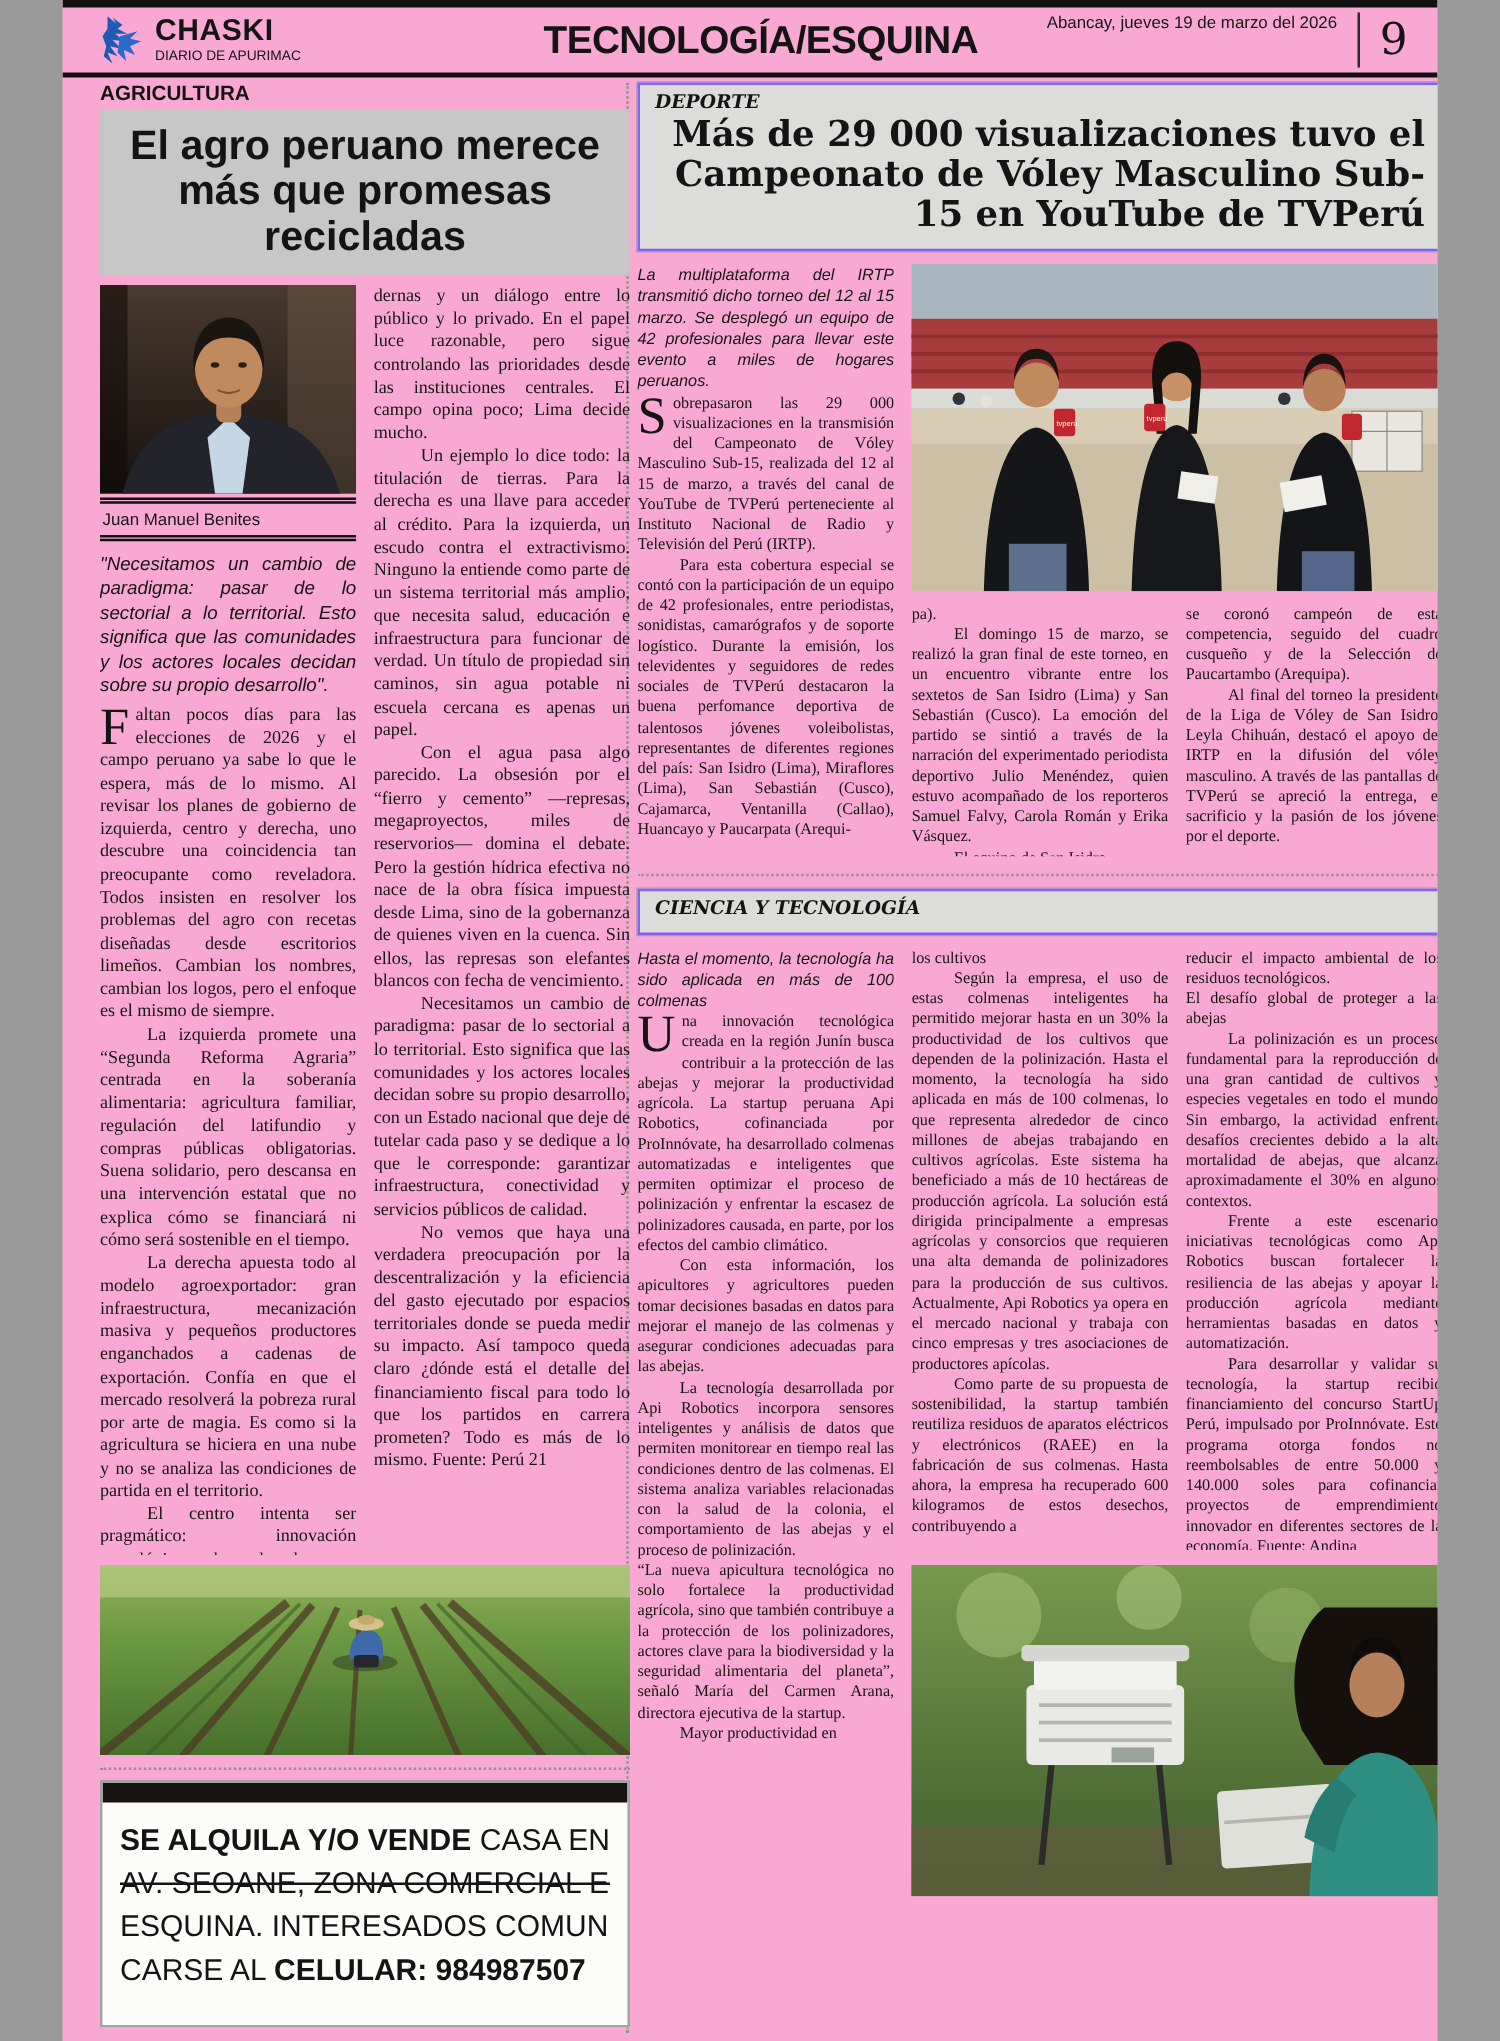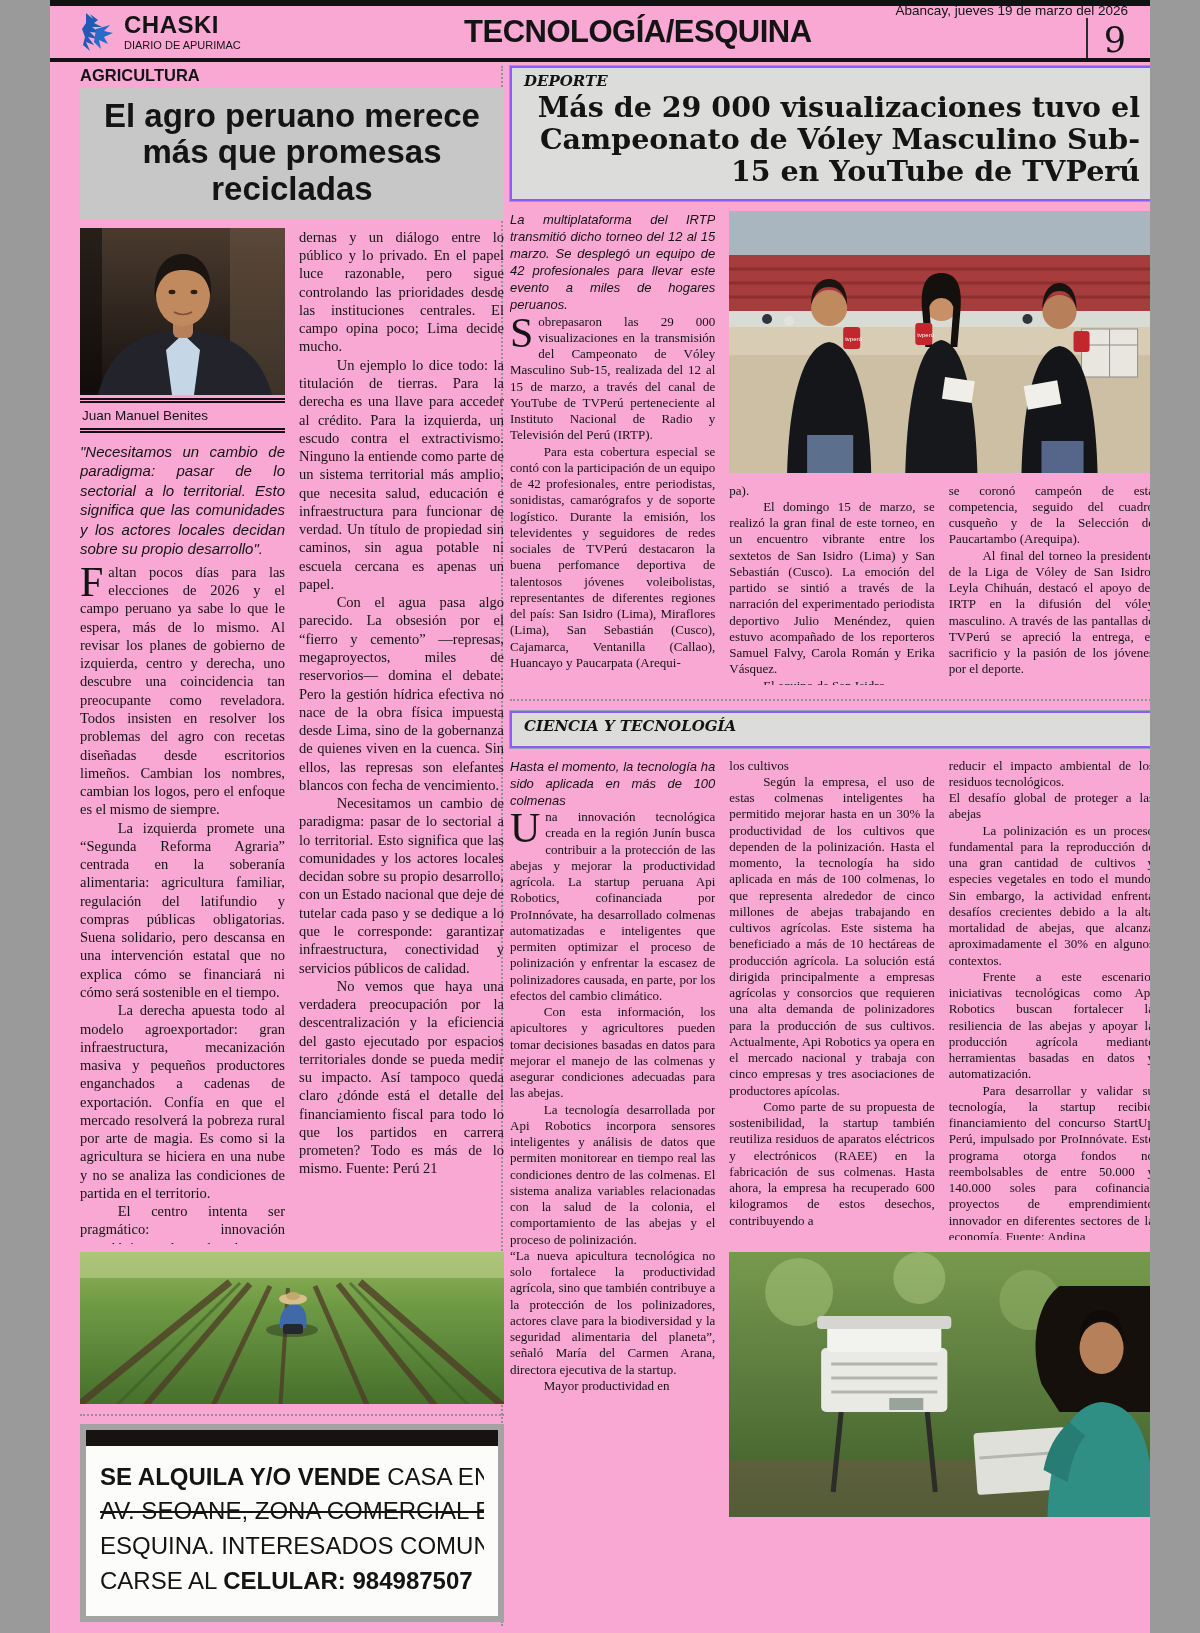--- a/index.html
+++ b/index.html
@@ -10,21 +10,21 @@
   
   .top-bar{position:absolute;top:0;left:0;right:0;height:6px;background:#121212;}
   .masthead{position:absolute;top:6px;left:0;right:0;height:52px;display:flex;align-items:center;
             padding:0 22px 0 30px;box-sizing:border-box;}
   .logo-wrap{display:flex;align-items:center;gap:8px;width:300px;}
   .logo-text{display:flex;flex-direction:column;line-height:1;}
   .logo-title{font-family:"Liberation Sans",sans-serif;font-weight:bold;font-size:24px;letter-spacing:.5px;}
   .logo-sub{font-family:"Liberation Sans",sans-serif;font-size:11px;margin-top:3px;}
   .section-title{flex:1;text-align:center;font-family:"Liberation Sans",sans-serif;font-weight:bold;
                  font-size:31px;letter-spacing:-.5px;}
-  .date-block{display:flex;align-items:flex-end;flex-direction:column;}
+  .date-block{display:flex;align-items:flex-start;}
   .dateline{font-family:"Liberation Sans",sans-serif;font-size:13.5px;white-space:nowrap;}
   .pagenum{font-family:"DejaVu Serif",serif;font-size:35px;border-left:2px solid #2a2a2a;
            padding:2px 2px 2px 16px;margin-left:16px;}
   .header-rule{position:absolute;top:58px;left:0;right:0;height:4px;background:#121212;}
 
   
   .sep-v{position:absolute;left:451px;top:66px;height:1560px;border-left:2px dotted #929292;}
 
   
   .left-region{position:absolute;left:30px;top:66px;width:424px;height:1556px;display:flex;flex-direction:column;}
@@ -38,21 +38,21 @@
   .caption{font-family:"Liberation Sans",sans-serif;font-size:13.5px;padding:5px 2px;
            border-top:5px double #111;border-bottom:5px double #111;margin:3px 0 9px;}
   .quote{font-family:"Liberation Sans",sans-serif;font-style:italic;font-size:15px;line-height:1.3;
          margin:0 0 4px;text-align:justify;}
   .bp{margin:0;text-align:justify;font-size:14.5px;line-height:1.26;}
   .ind{text-indent:2.6em;}
   .dropcap::first-letter{float:left;font-size:42px;line-height:33px;padding:3px 5px 0 0;}
   .field-photo{margin-top:8px;}
   .field-svg{display:block;width:100%;height:152px;}
   .hr-dot-left{border-top:2px dotted #929292;margin:10px 0 8px;}
-  .ad-box{position:relative;border:6px solid #a3a3a3;background:#fcfcfa;flex:1;overflow:hidden;}
+  .ad-box{position:relative;border:2px solid #a3a3a3;background:#fcfcfa;flex:1;overflow:hidden;}
   .ad-bar{height:16px;background:#171310;}
   .ad-text{font-family:"Liberation Sans",sans-serif;font-size:24px;line-height:1.44;padding:14px 14px 0;}
   .jline{text-align:justify;text-align-last:justify;white-space:nowrap;overflow:hidden;}
   .lastline{text-align:left;white-space:nowrap;overflow:hidden;}
   .ad-bold{font-weight:bold;}
   .strike{text-decoration:line-through;text-decoration-thickness:2px;}
 
   
   .right-region{position:absolute;left:460px;top:66px;width:644px;height:1560px;}
   .head-box{border:2px solid #8b5cf6;box-shadow:0 0 0 1px #9aa0ab;background:#dcdcda;

